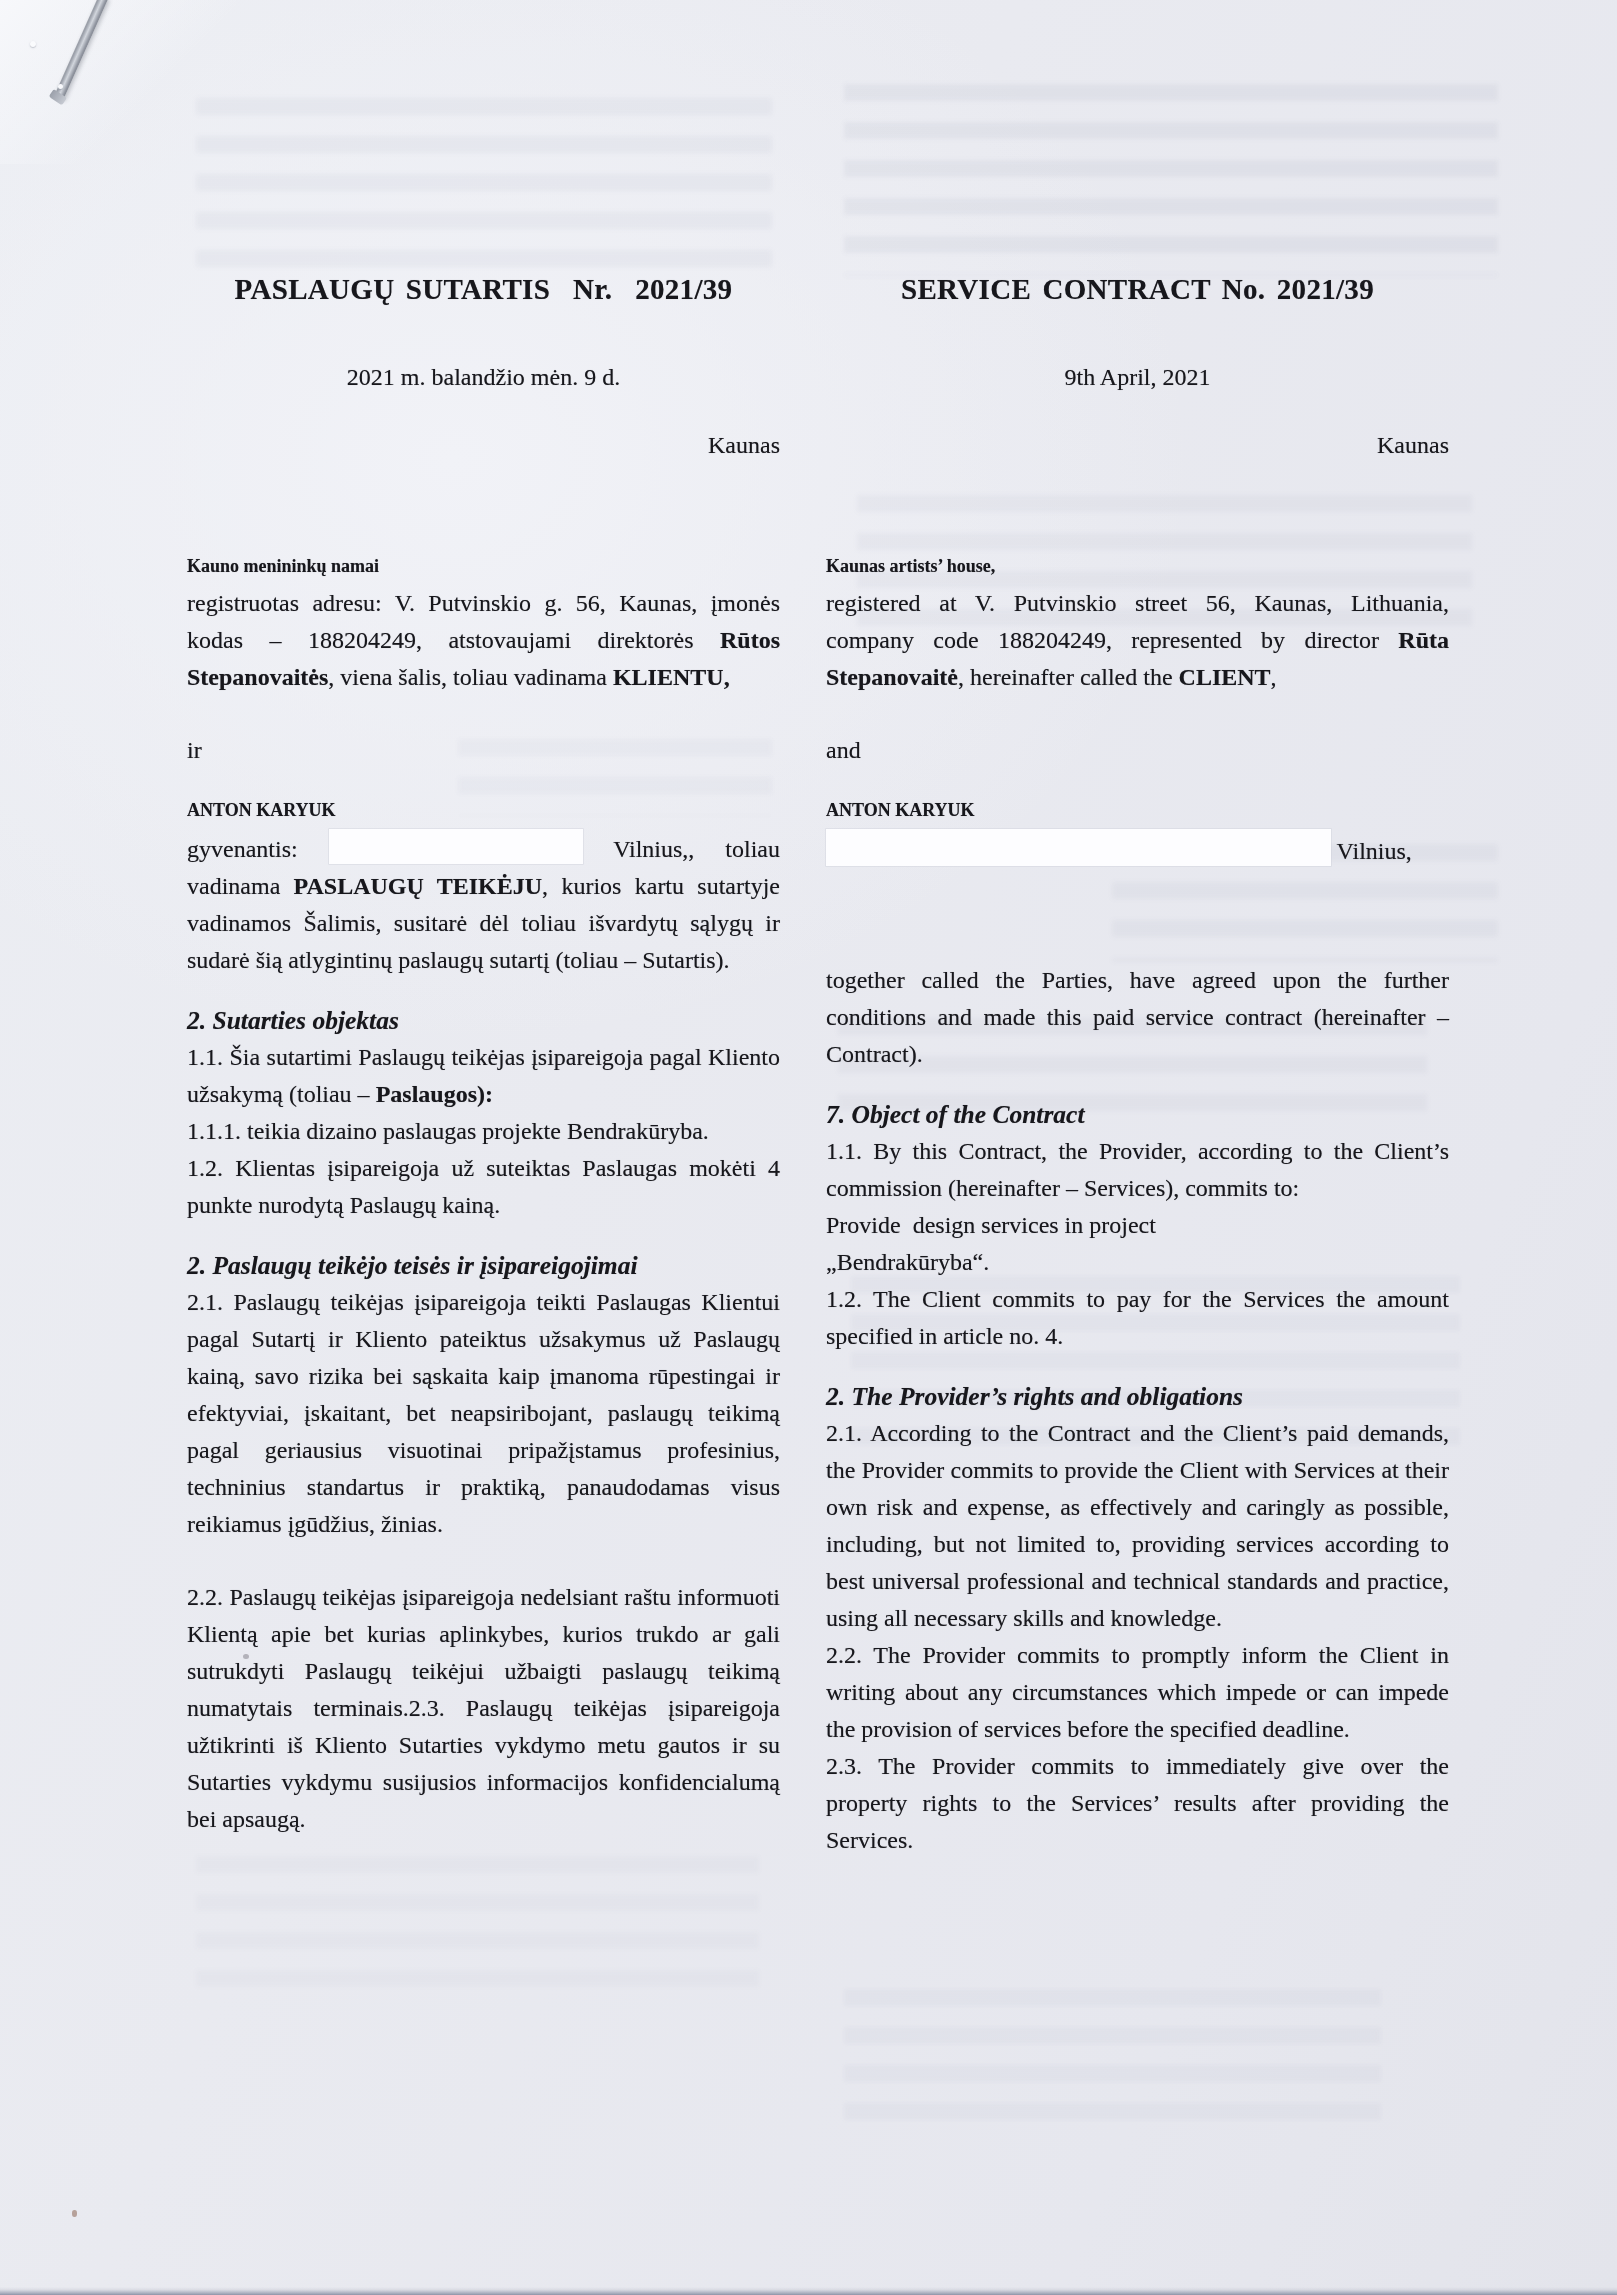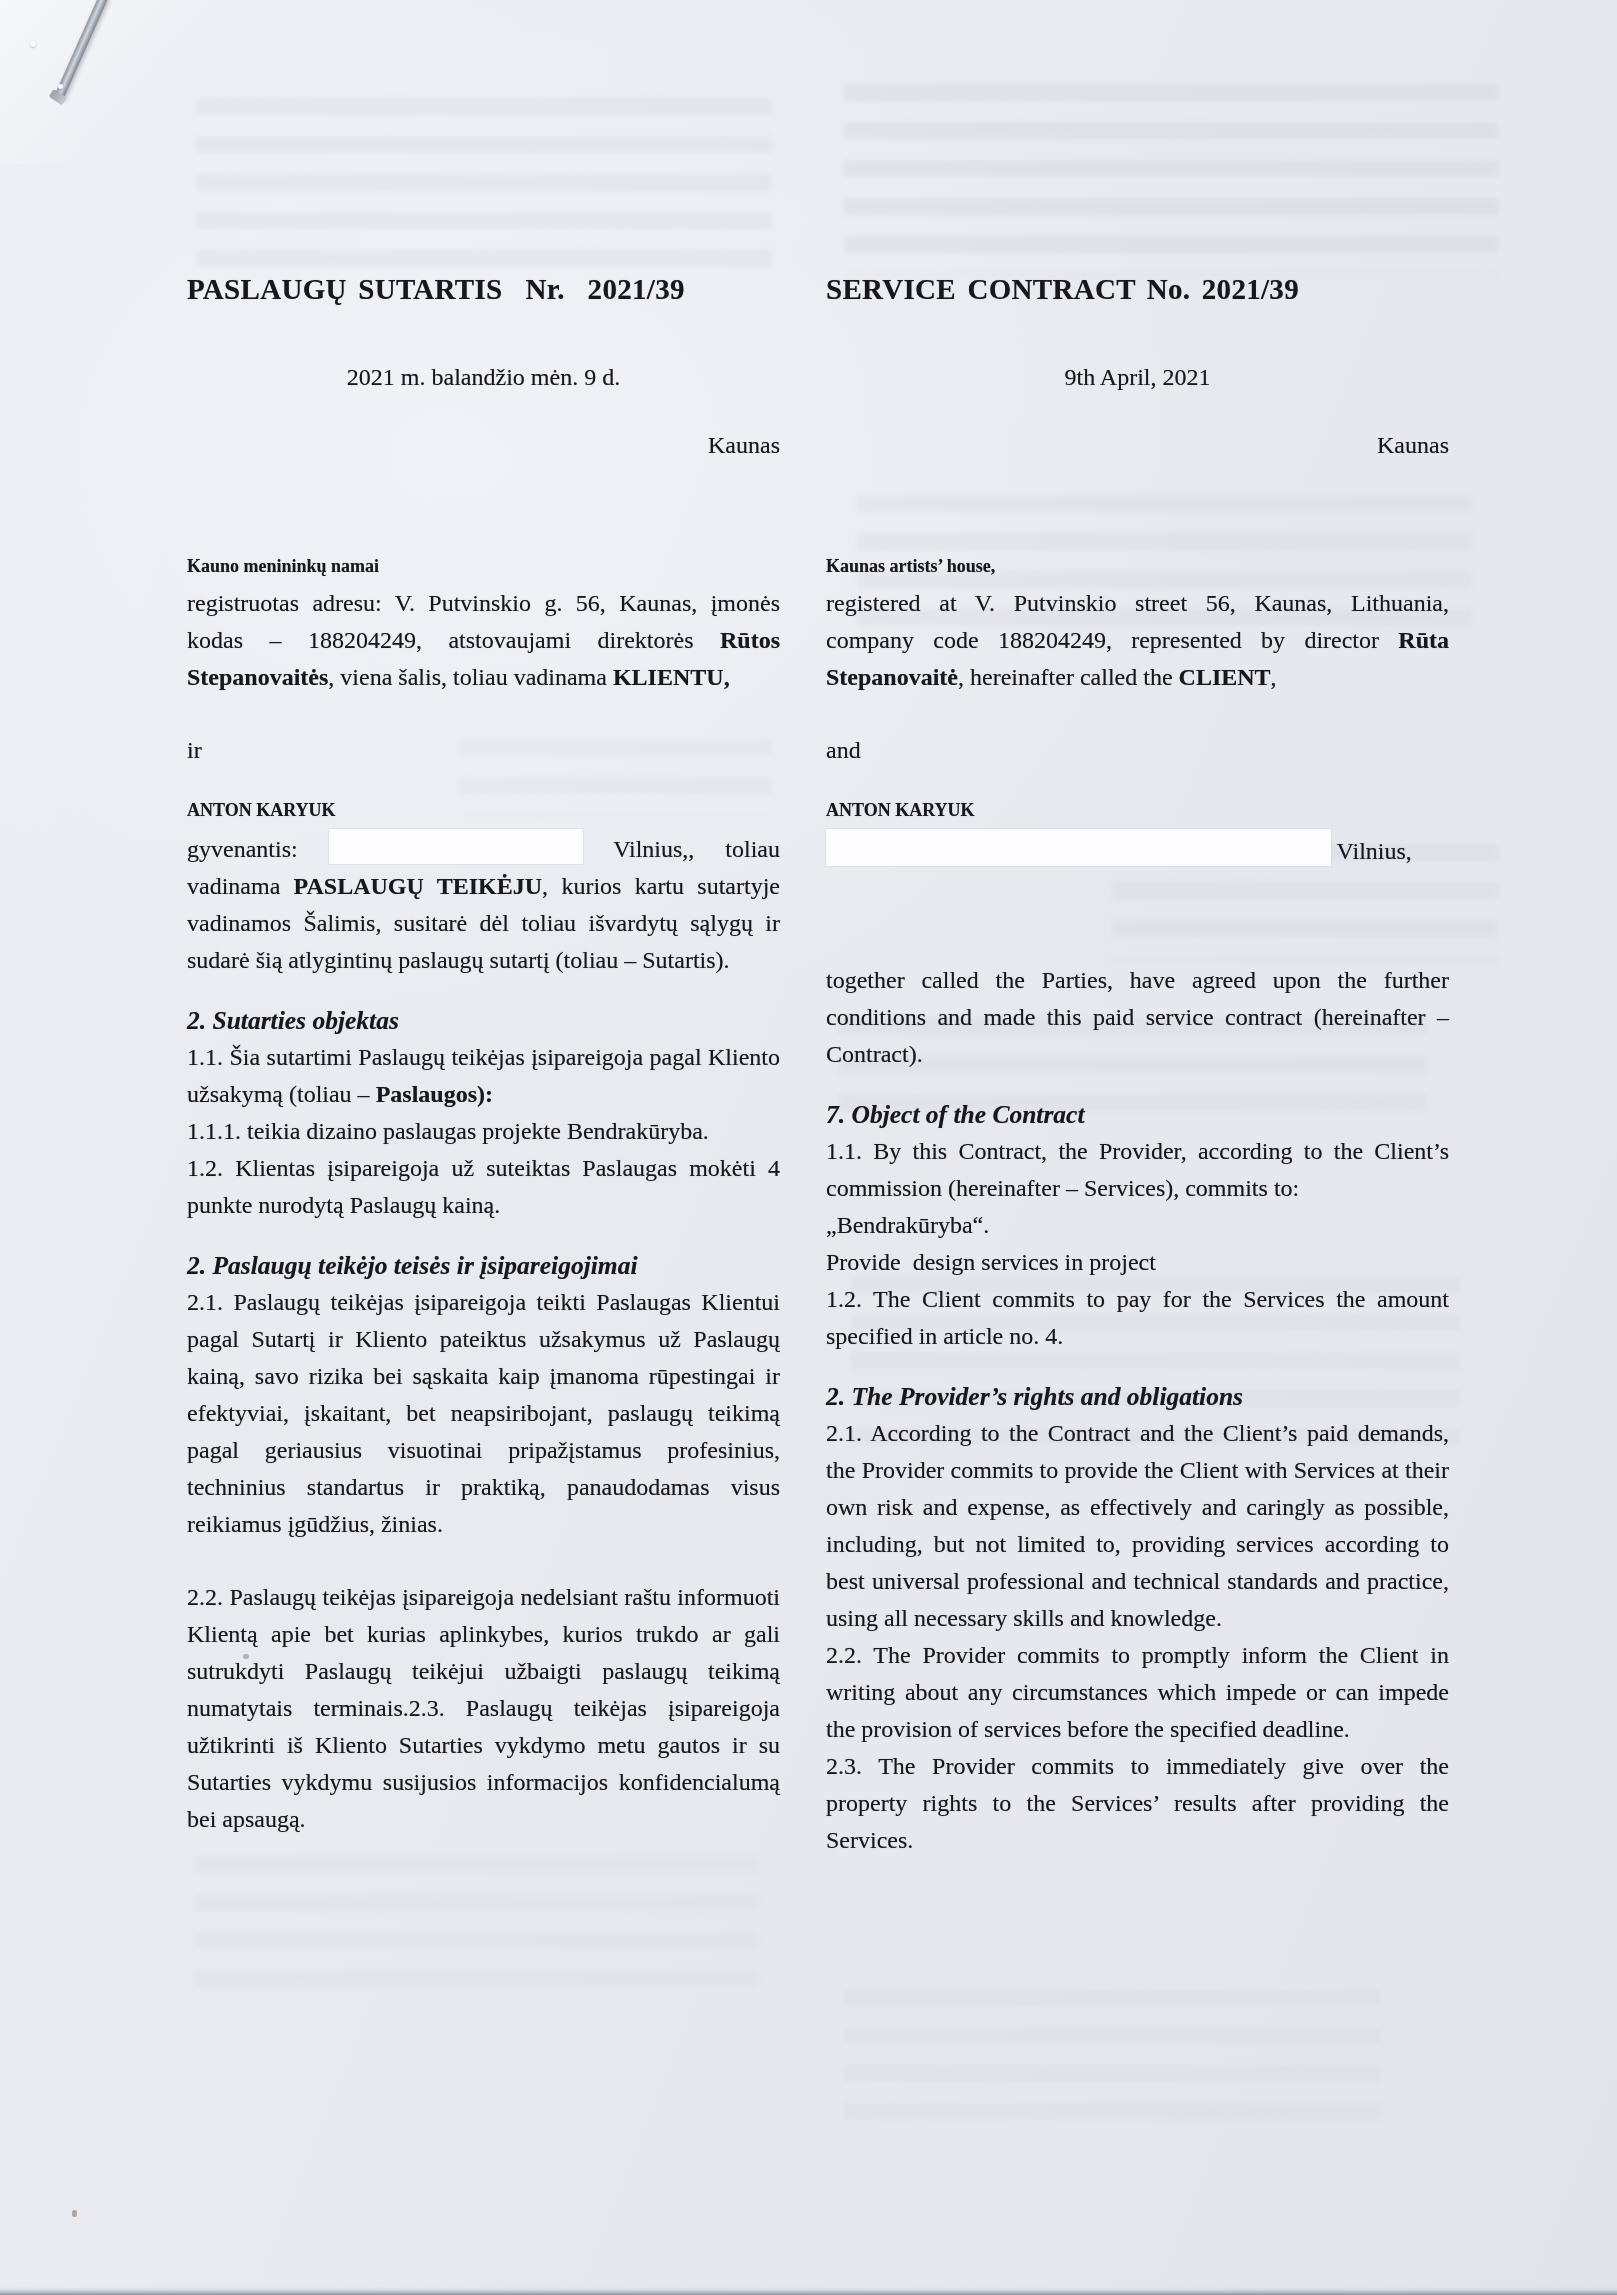--- a/index.html
+++ b/index.html
@@ -39,21 +39,21 @@
   .g6{left:458px;top:739px;width:314px;height:77px;opacity:.4;}
   .g7{left:851px;top:1276px;width:609px;height:171px;opacity:.45;}
   .g8{left:844px;top:1989px;width:537px;height:147px;opacity:.45;}
   .g9{left:196px;top:1856px;width:563px;height:131px;opacity:.35;}
   .bottom-edge{position:absolute;left:0;right:0;bottom:0;height:7.9px;
     background:linear-gradient(to bottom, rgba(150,155,172,0) 0%, rgba(150,155,172,.18) 35%, #9aa0b2 92%, #868c9e 100%);}
   
   .col{position:absolute;top:270px;font-size:24px;line-height:37px;}
   .col-left{left:187px;width:593px;}
   .col-right{left:826px;width:623px;}
-  .doc-title{font-weight:bold;font-size:29px;line-height:39px;text-align:left;
+  .doc-title{font-weight:bold;font-size:29px;line-height:39px;text-align:center;
     white-space:pre-wrap;letter-spacing:0.3px;word-spacing:3.9px;margin-bottom:50px;}
   .doc-sub{text-align:center;margin-bottom:31px;}
   .doc-city{text-align:right;margin-bottom:84px;}
   p{margin:0;}
   .just{text-align:justify;}
   .pre{white-space:pre-wrap;}
   .pname{font-weight:bold;font-size:18px;}
   .sec{font-weight:bold;font-style:italic;font-size:25.5px;line-height:37px;margin:23px 0 0 0;}
   .gap35{margin-top:23px;}
   .gap55{margin-top:36px;}
@@ -119,22 +119,22 @@
 
     <p class="gap55">and</p>
 
     <p class="pname gap35">ANTON KARYUK</p>
     <p><span class="redact r-r"></span><span> Vilnius,</span></p>
 
     <p class="just gap110">together called the Parties, have agreed upon the further conditions and made this paid service contract (hereinafter – Contract).</p>
 
     <h3 class="sec">7. Object of the Contract</h3>
     <p class="just">1.1. By this Contract, the Provider, according to the Client’s commission (hereinafter – Services), commits to:</p>
+    <p class="pre">Provide  design services in project</p>
     <p class="pre">„Bendrakūryba“.</p>
-    <p class="pre">Provide  design services in project</p>
     <p class="just">1.2. The Client commits to pay for the Services the amount specified in article no. 4.</p>
 
     <h3 class="sec">2. The Provider’s rights and obligations</h3>
     <p class="just">2.1. According to the Contract and the Client’s paid demands, the Provider commits to provide the Client with Services at their own risk and expense, as effectively and caringly as possible, including, but not limited to, providing services according to best universal professional and technical standards and practice, using all necessary skills and knowledge.</p>
     <p class="just">2.2. The Provider commits to promptly inform the Client in writing about any circumstances which impede or can impede the provision of services before the specified deadline.</p>
     <p class="just">2.3. The Provider commits to immediately give over the property rights to the Services’ results after providing the Services.</p>
   </div>
 
   <div class="bottom-edge"></div>
 </div>

